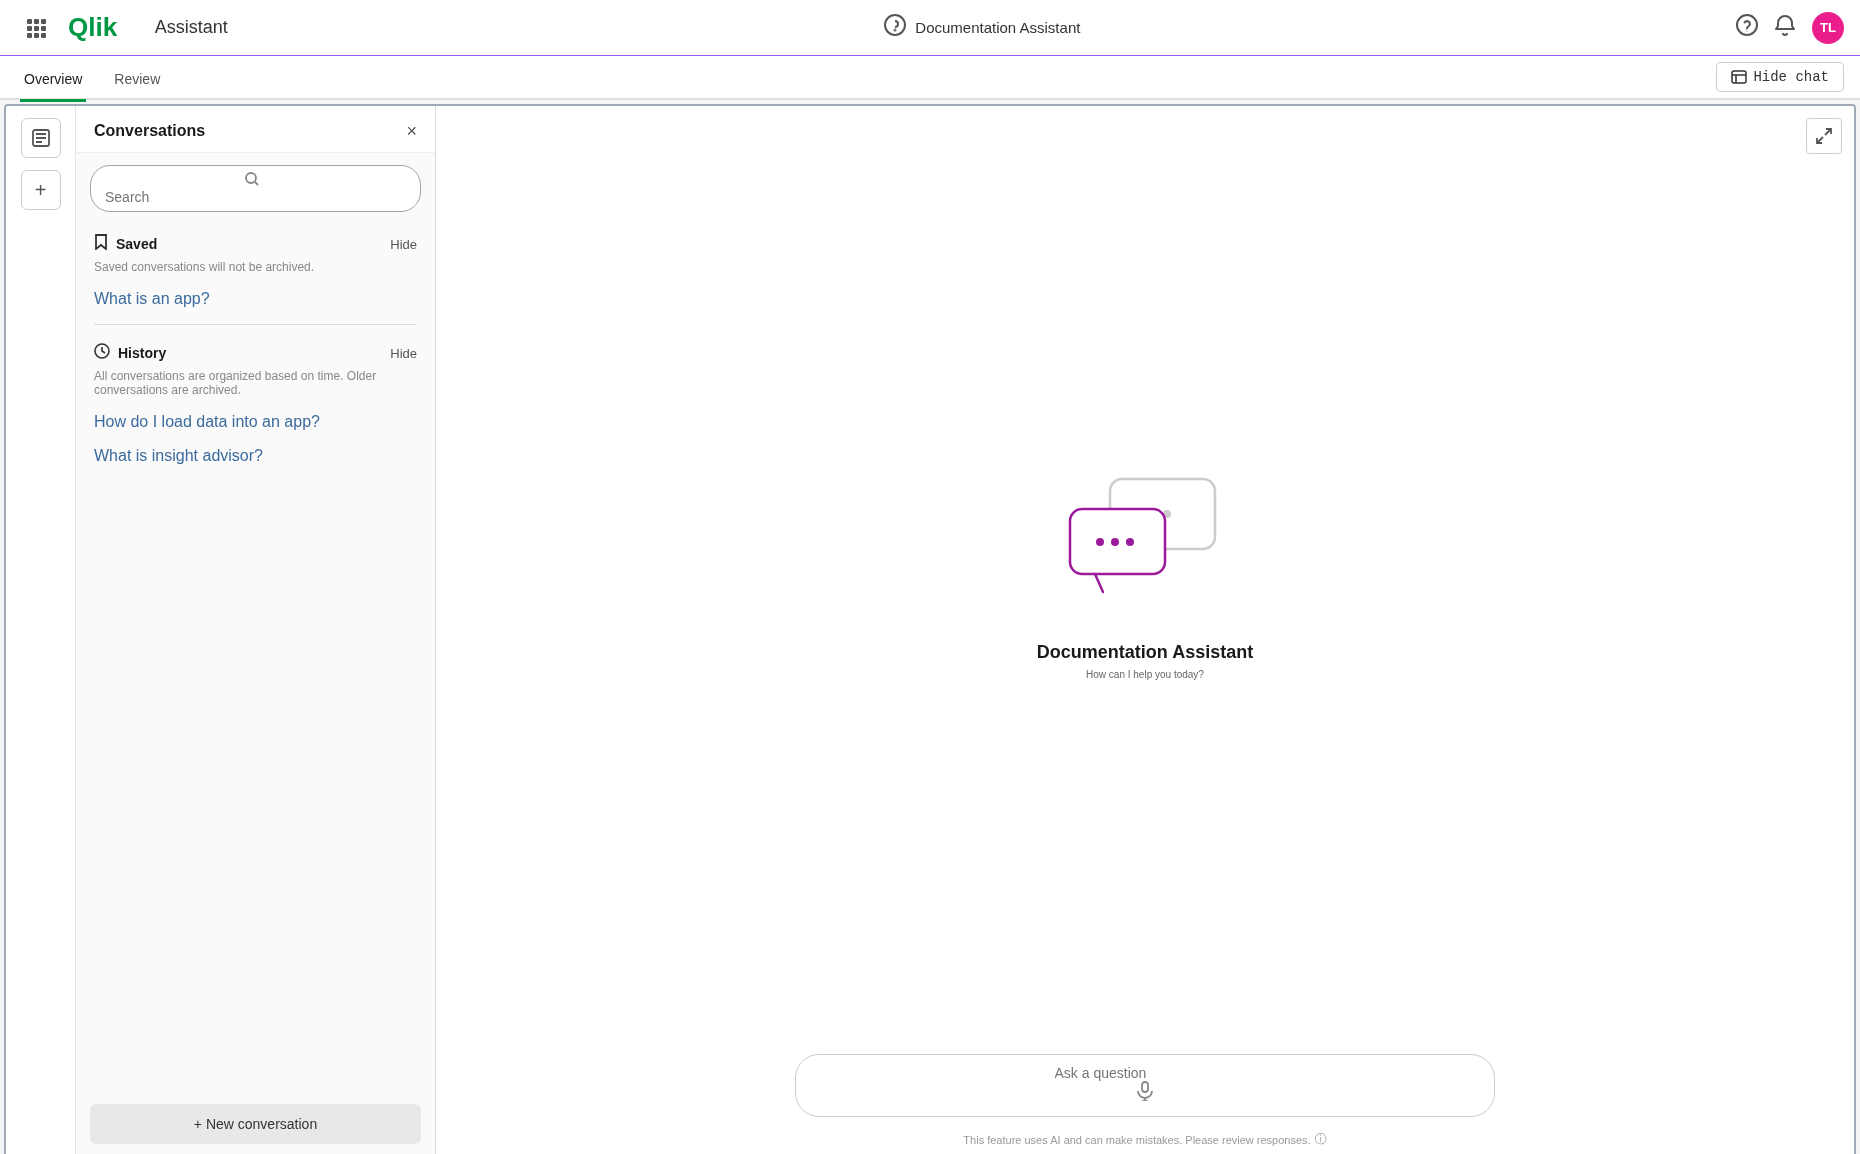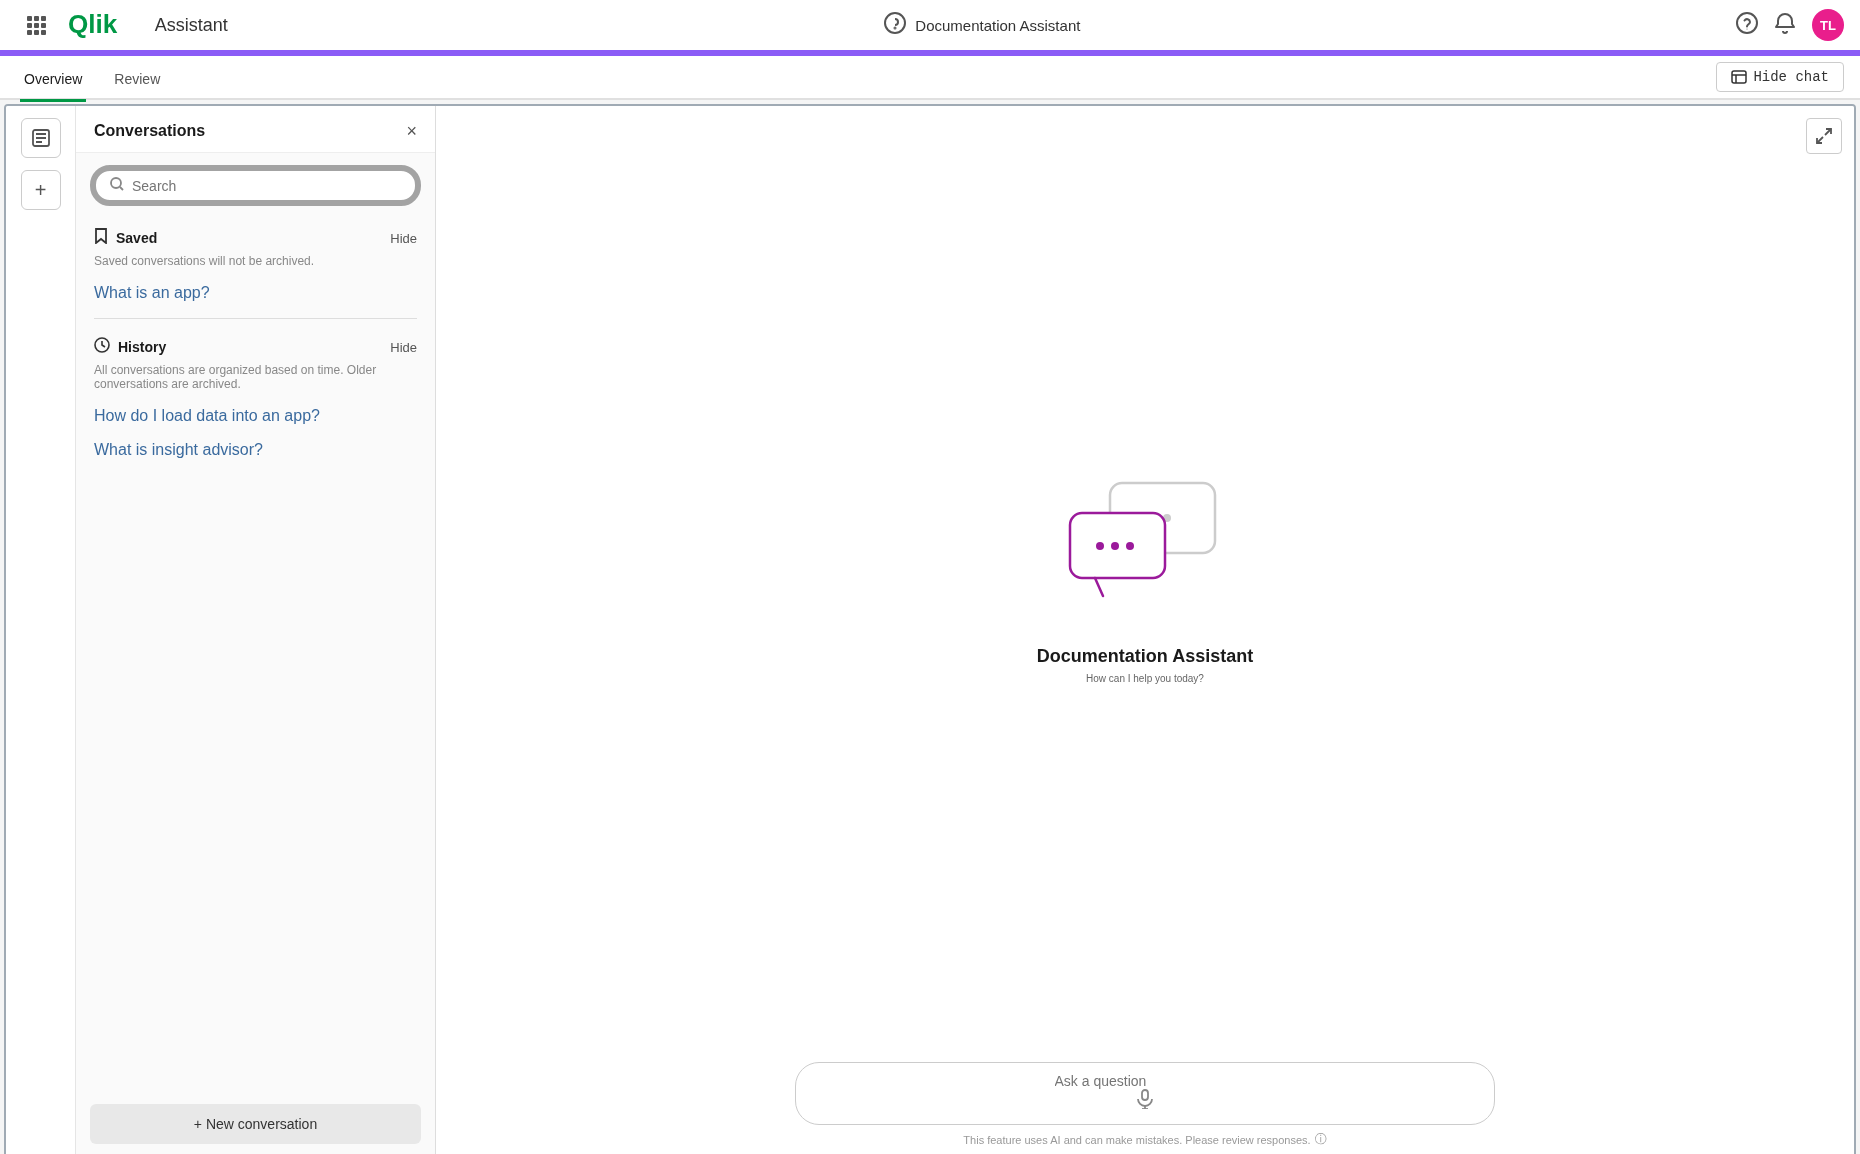--- a/index.html
+++ b/index.html
@@ -1,21 +1,21 @@
 <!DOCTYPE html>
 <html><head>
   <meta charset="utf-8">
   <style>
     * { box-sizing: border-box; margin: 0; padding: 0; }
     body { font-family: 'Segoe UI', Arial, sans-serif; background: #f5f5f5; width: 1860px; height: 1154px; overflow: hidden; }
 
     
     .navbar {
       display: flex; align-items: center; height: 56px;
-      background: #fff; border-bottom: 6px solid #8b5cf6;
+      background: #fff; border-bottom: 1px solid #8b5cf6;
       padding: 0 16px; position: relative; z-index: 10;
     }
     .navbar-grid-icon { margin-right: 12px; cursor: pointer; }
     .navbar-logo { display: flex; align-items: center; margin-right: 8px; }
     .navbar-logo svg { height: 28px; }
     .navbar-assistant-label { font-size: 18px; color: #333; font-weight: 400; margin-left: 4px; }
     .navbar-center { flex: 1; display: flex; align-items: center; justify-content: center; gap: 8px; }
     .navbar-doc-title { font-size: 15px; color: #333; font-weight: 500; }
     .navbar-right { display: flex; align-items: center; gap: 16px; }
     .navbar-icon-btn { background: none; border: none; cursor: pointer; color: #555; font-size: 18px; }
@@ -67,22 +67,23 @@
     }
     .conv-header {
       display: flex; align-items: flex-end; justify-content: space-between;
       padding: 16px 18px 12px 18px; background: #fff; border-bottom: 1px solid #eee;
     }
     .conv-title { font-size: 16px; font-weight: 600; color: #1a1a1a; }
     .conv-close { background: none; border: none; cursor: pointer; font-size: 18px; color: #555; line-height: 1; }
 
     .search-bar {
       margin: 12px 14px; display: flex; align-items: center;
-      border: 6px solid #a3a3a3; border-radius: 20px; padding: 6px 14px;
+      border: 1px solid #a3a3a3; border-radius: 20px; padding: 6px 14px;
       background: #fff;
+      flex-direction: column;
     }
     .search-icon { color: #888; margin-right: 8px; font-size: 14px; }
     .search-input {
       border: none; outline: none; font-size: 14px; color: #555; background: transparent; width: 100%;
     }
 
     .conv-sections { flex: 1; overflow-y: auto; padding: 0 0 12px 0; }
 
     .section-header {
       display: flex; justify-content: space-between;
@@ -125,21 +126,21 @@
       padding: 16px 32px 8px 32px; display: flex; flex-direction: column; align-items: center;
     }
     .chat-input-row {
       width: 100%; max-width: 700px; border: 1px solid #ccc; border-radius: 24px;
       display: flex; align-items: center; padding: 10px 16px; background: #fff; flex-direction: column;
     }
     .chat-input {
       flex: 1; border: none; outline: none; font-size: 14px; color: #555; background: transparent;
     }
     .chat-mic-btn { background: none; border: none; cursor: pointer; color: #888; font-size: 18px; }
-    .chat-disclaimer { font-size: 11px; color: #999; margin-top: 6px; display: flex; align-items: center; gap: 4px; }
+    .chat-disclaimer { font-size: 11px; color: #999; margin-top: 14px; display: flex; align-items: center; gap: 4px; }
 
     
     .illustration-svg { width: 180px; height: 150px; }
   </style>
 </head>
 <body>
 
 <div class="navbar">
   <button class="navbar-grid-icon sidebar-btn" style="border:none; background:none; font-size:18px; color:#555;">
     <svg width="20" height="20" viewBox="0 0 20 20" fill="#555">

